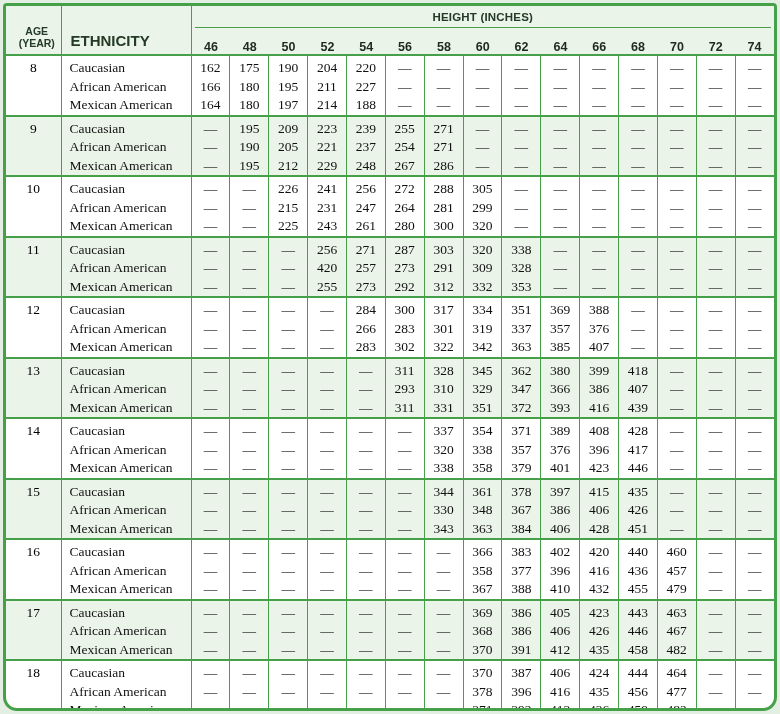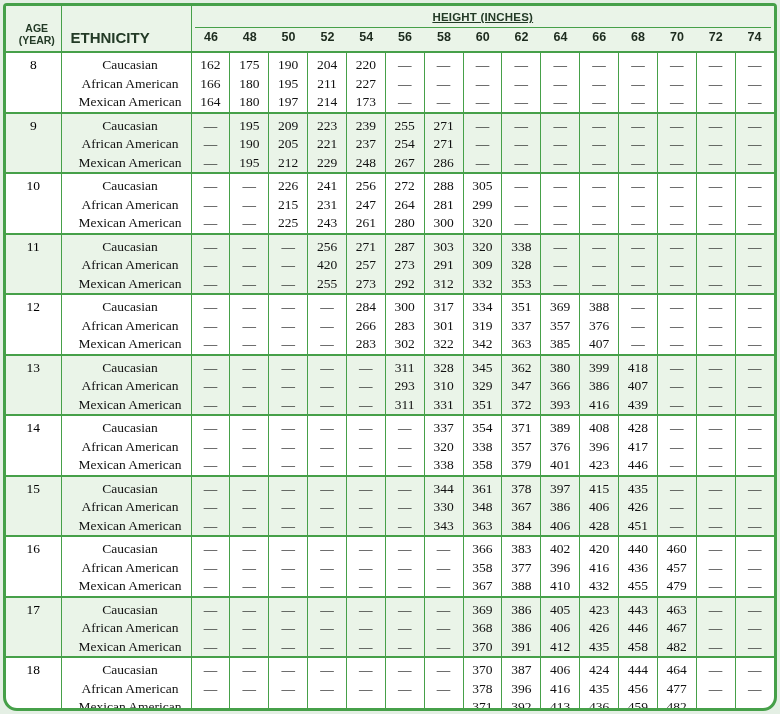--- a/index.html
+++ b/index.html
@@ -44,31 +44,30 @@
     padding:0 0 5px 9px;
     font-size:15px;
     border-right:1.5px solid #46a049;
   }
   th.th-heights{vertical-align:top;}
   .h-title{
     text-align:center;
     font-size:11.5px;
     padding-top:5px;
     letter-spacing:.2px;
-    text-decoration:underline;
   }
   .h-rule{
     height:0;
     border-bottom:1.5px solid #46a049;
     margin:4px 3px 0 3px;
   }
   .h-nums{
     display:grid;
     grid-template-columns:repeat(15,1fr);
-    margin-top:2px;
+    margin-top:12px;
   }
   .h-nums span{
     text-align:center;
     font-size:12.5px;
     font-weight:bold;
     color:#1d2b1e;
   }
   
   tbody tr{border-top:2.5px solid #46a049;height:52px;}
   tbody tr.shade{background:#eaf4e8;}
@@ -76,21 +75,21 @@
     vertical-align:top;
     padding:2px 0 0 0;
   }
   tbody td + td{border-left:1.5px solid #46a049;}
   td.age{
     text-align:center;
     font-family:"Liberation Serif",serif;
     font-size:13.5px;
     padding-top:4px;
   }
-  td.eth{padding-left:8px;padding-top:3px;text-align:center;}
+  td.eth{padding-left:8px;padding-top:3px;}
   td.eth .ln{
     font-family:"Liberation Serif",serif;
     font-size:13.5px;
     height:18.5px;line-height:18.5px;
     white-space:nowrap;
     color:#111;
   }
   td.val{padding-top:3px;}
   td.val .ln{
     font-family:"Liberation Serif",serif;
@@ -165,21 +164,21 @@
             <div class="ln">197</div>
           </td>
           <td class="val">
             <div class="ln">204</div>
             <div class="ln">211</div>
             <div class="ln">214</div>
           </td>
           <td class="val">
             <div class="ln">220</div>
             <div class="ln">227</div>
-            <div class="ln">173</div>
+            <div class="ln">188</div>
           </td>
           <td class="val">
             <div class="ln">—</div>
             <div class="ln">—</div>
             <div class="ln">—</div>
           </td>
           <td class="val">
             <div class="ln">—</div>
             <div class="ln">—</div>
             <div class="ln">—</div>

